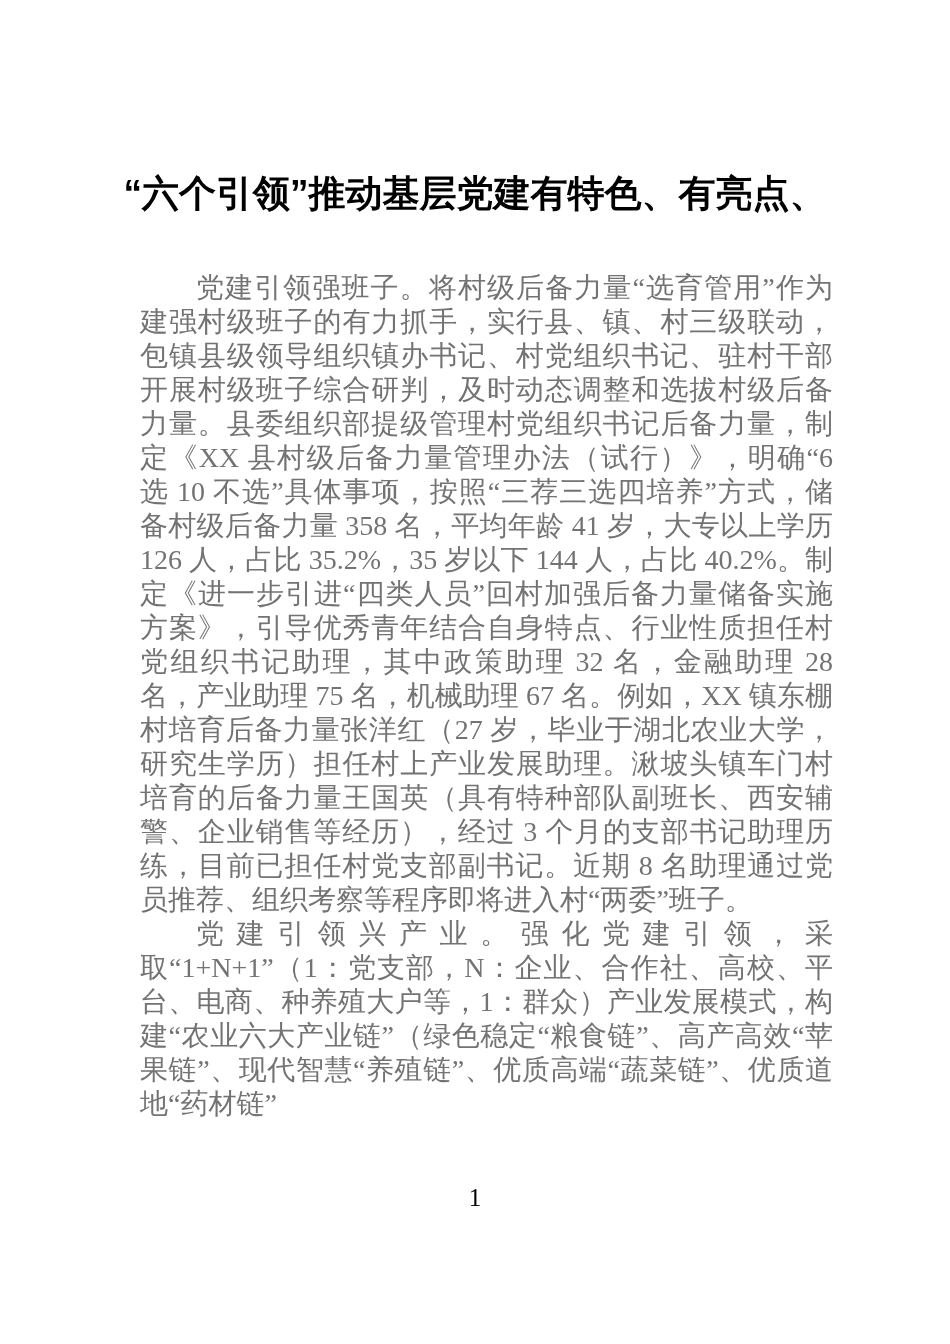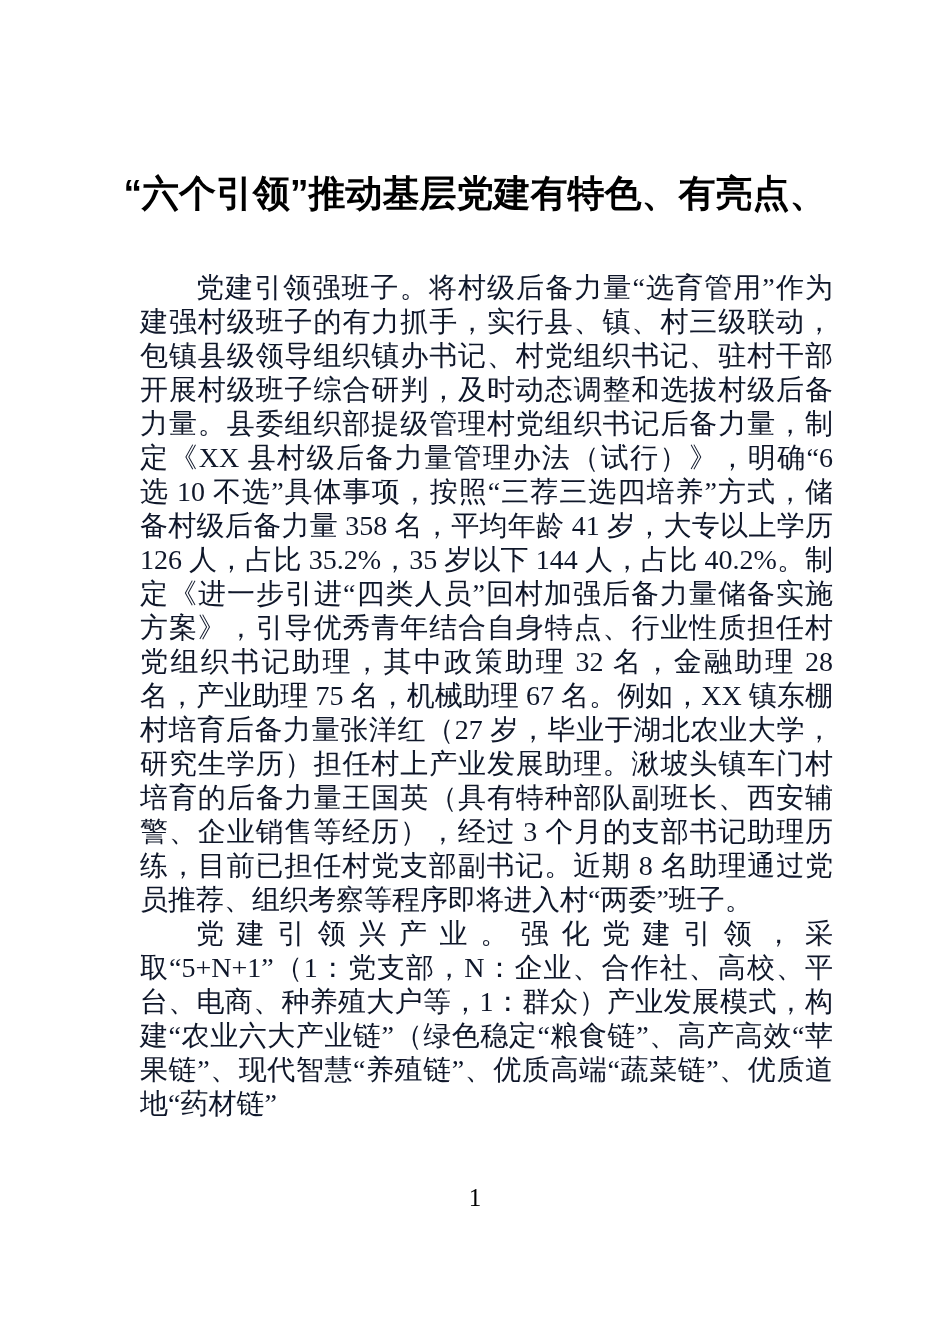--- a/index.html
+++ b/index.html
@@ -38,21 +38,21 @@
     margin: 44px 117px 0 140px;
   }
   .para {
     font-family: "Liberation Serif", serif;
     font-size: 28px;
     line-height: 34px;
     text-align: justify;
     text-justify: inter-ideograph;
     text-indent: 2em;
     margin: 0;
-    color: #0f172a;
+    color: #737373;
   }
   .page-number {
     position: absolute;
     top: 1184px;
     left: 0;
     width: 100%;
     text-align: center;
     font-family: "Liberation Serif", serif;
     font-size: 25px;
     color: #000000;
@@ -62,18 +62,18 @@
 <body>
 
 <div class="page">
 
   <h1 class="doc-title">
     <span class="title-line">“六个引领”推动基层党建有特色、有亮点、</span>
   </h1>
 
   <div class="doc-body">
     <p class="para">党建引领强班子。将村级后备力量“选育管用”作为建强村级班子的有力抓手，实行县、镇、村三级联动，包镇县级领导组织镇办书记、村党组织书记、驻村干部开展村级班子综合研判，及时动态调整和选拔村级后备力量。县委组织部提级管理村党组织书记后备力量，制定《XX 县村级后备力量管理办法（试行）》，明确“6 选 10 不选”具体事项，按照“三荐三选四培养”方式，储备村级后备力量 358 名，平均年龄 41 岁，大专以上学历 126 人，占比 35.2%，35 岁以下 144 人，占比 40.2%。制定《进一步引进“四类人员”回村加强后备力量储备实施方案》，引导优秀青年结合自身特点、行业性质担任村党组织书记助理，其中政策助理 32 名，金融助理 28 名，产业助理 75 名，机械助理 67 名。例如，XX 镇东棚村培育后备力量张洋红（27 岁，毕业于湖北农业大学，研究生学历）担任村上产业发展助理。湫坡头镇车门村培育的后备力量王国英（具有特种部队副班长、西安辅警、企业销售等经历），经过 3 个月的支部书记助理历练，目前已担任村党支部副书记。近期 8 名助理通过党员推荐、组织考察等程序即将进入村“两委”班子。</p>
-    <p class="para">党建引领兴产业。强化党建引领，采取“5+N+1”（1：党支部，N：企业、合作社、高校、平台、电商、种养殖大户等，1：群众）产业发展模式，构建“农业六大产业链”（绿色稳定“粮食链”、高产高效“苹果链”、现代智慧“养殖链”、优质高端“蔬菜链”、优质道地“药材链”</p>
+    <p class="para">党建引领兴产业。强化党建引领，采取“1+N+1”（1：党支部，N：企业、合作社、高校、平台、电商、种养殖大户等，1：群众）产业发展模式，构建“农业六大产业链”（绿色稳定“粮食链”、高产高效“苹果链”、现代智慧“养殖链”、优质高端“蔬菜链”、优质道地“药材链”</p>
   </div>
 
   <div class="page-number">1</div>
 
 </div>
 
 </body></html>

